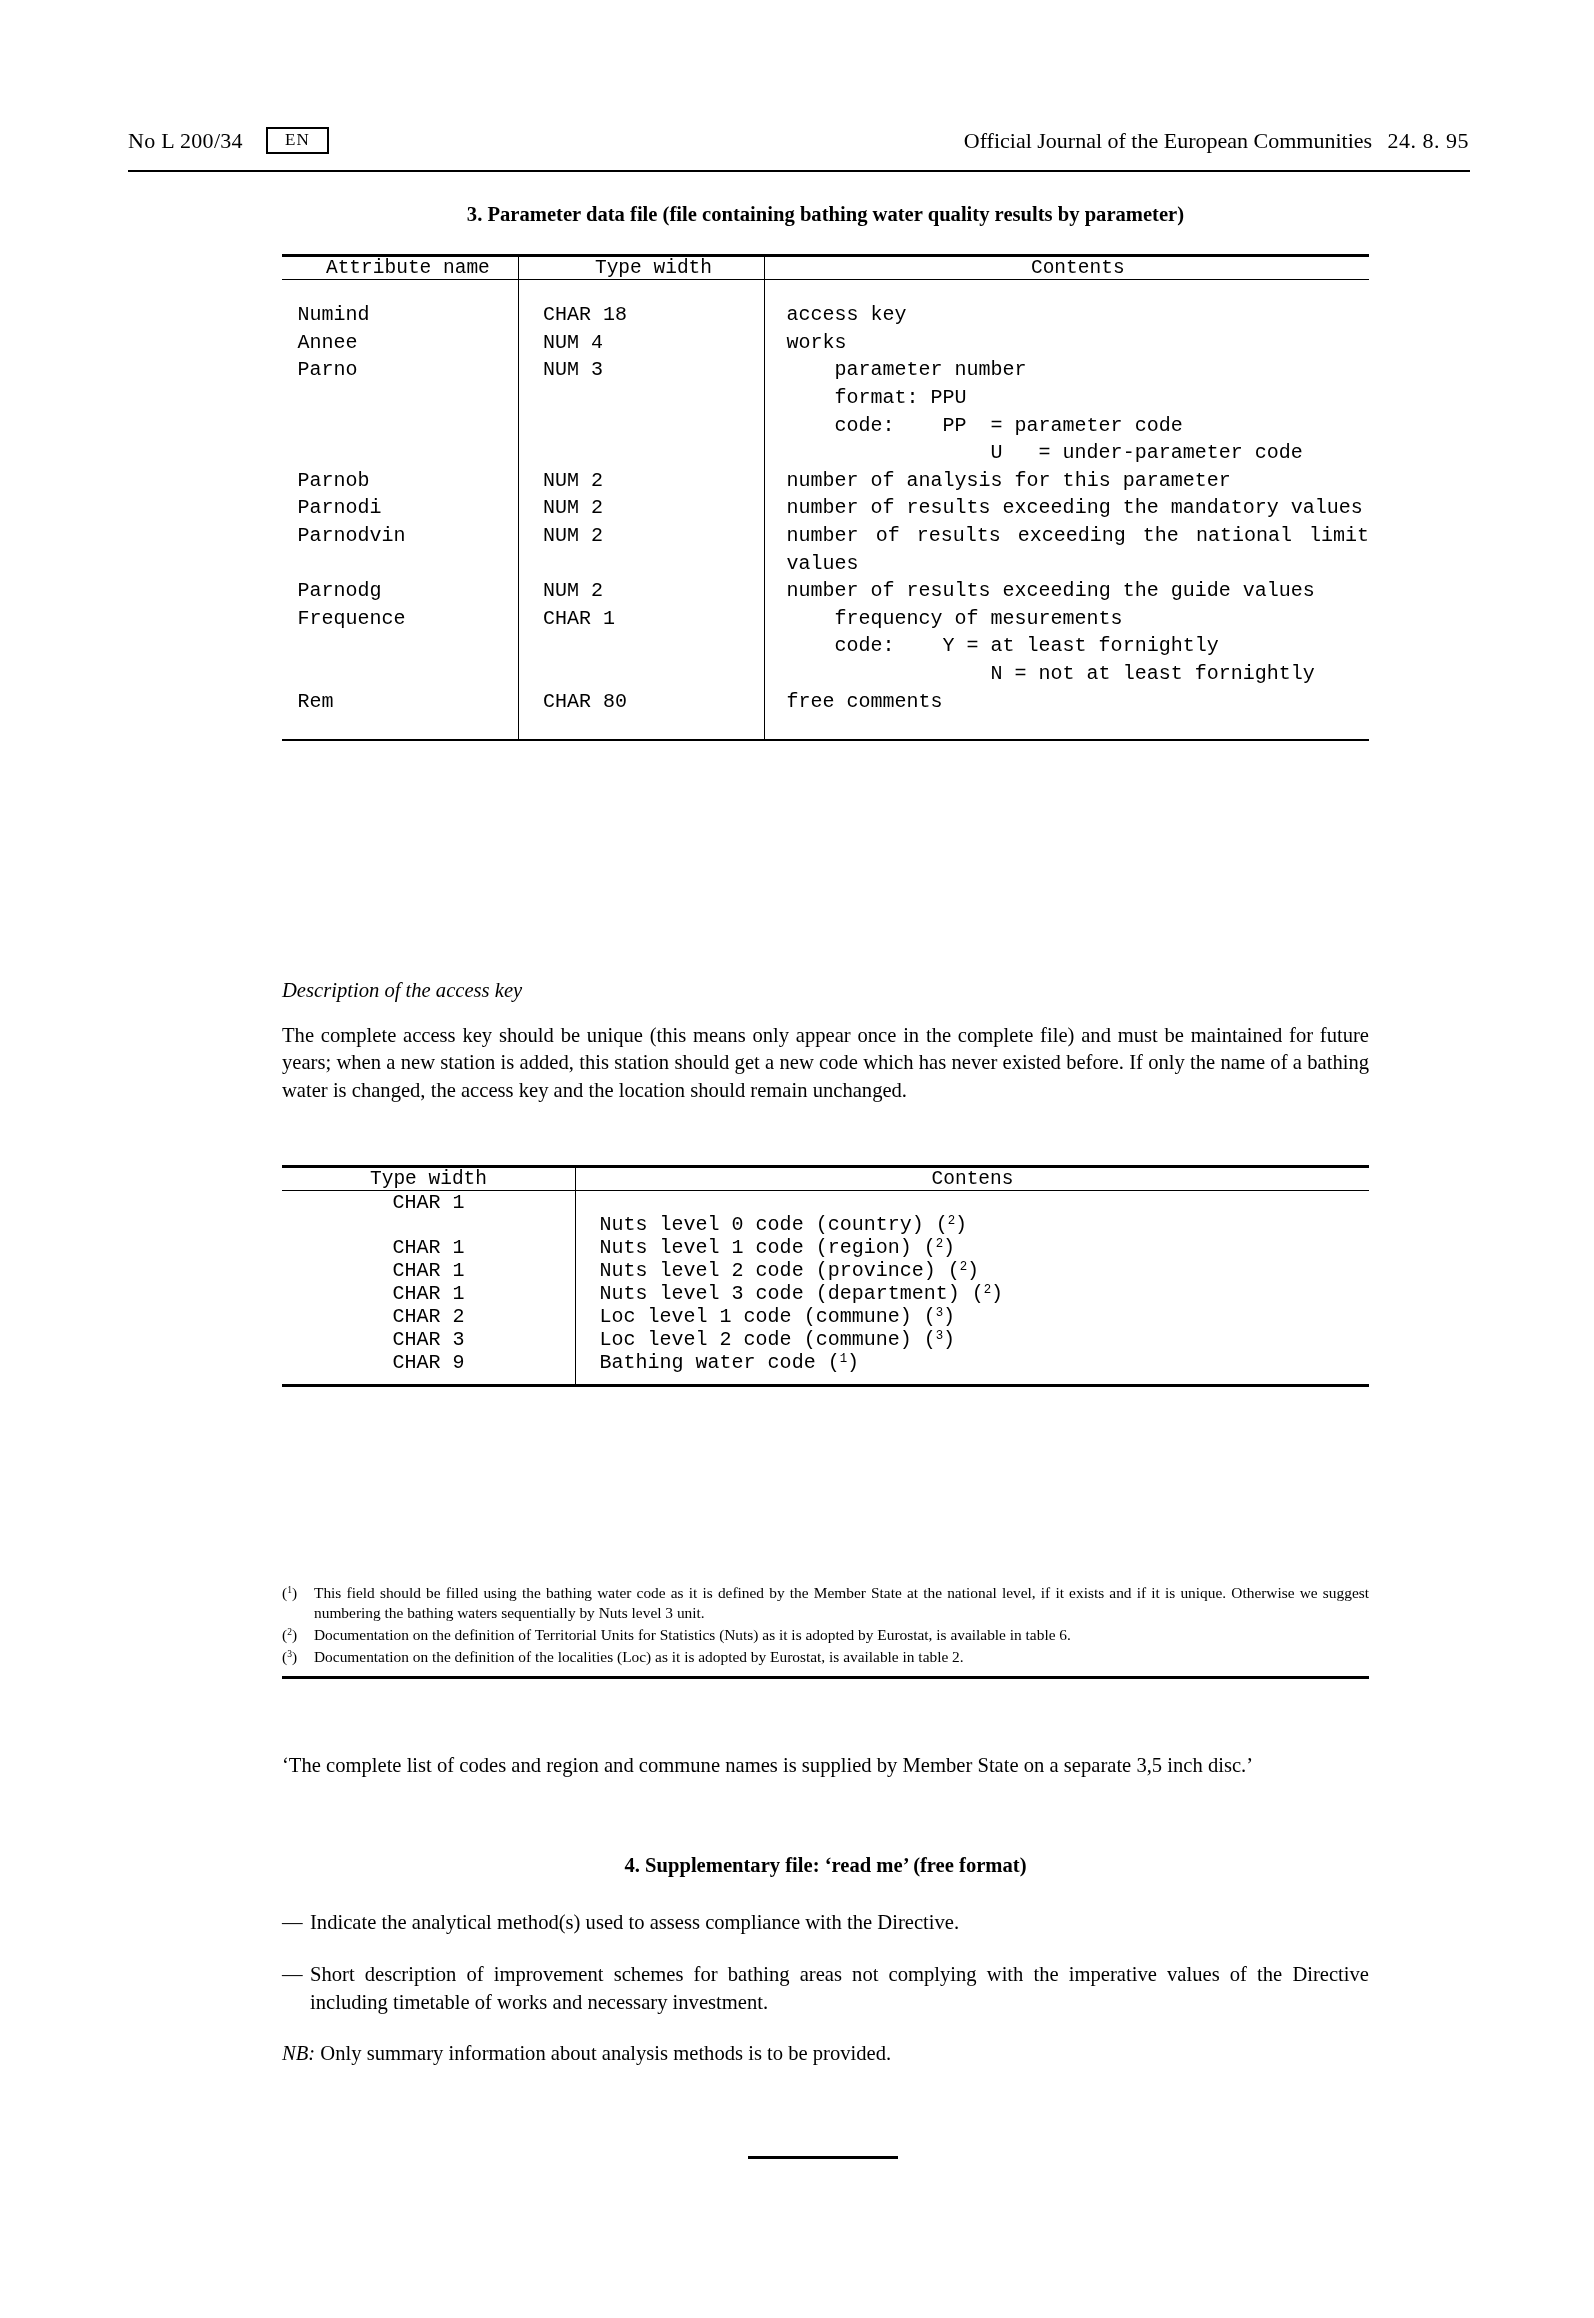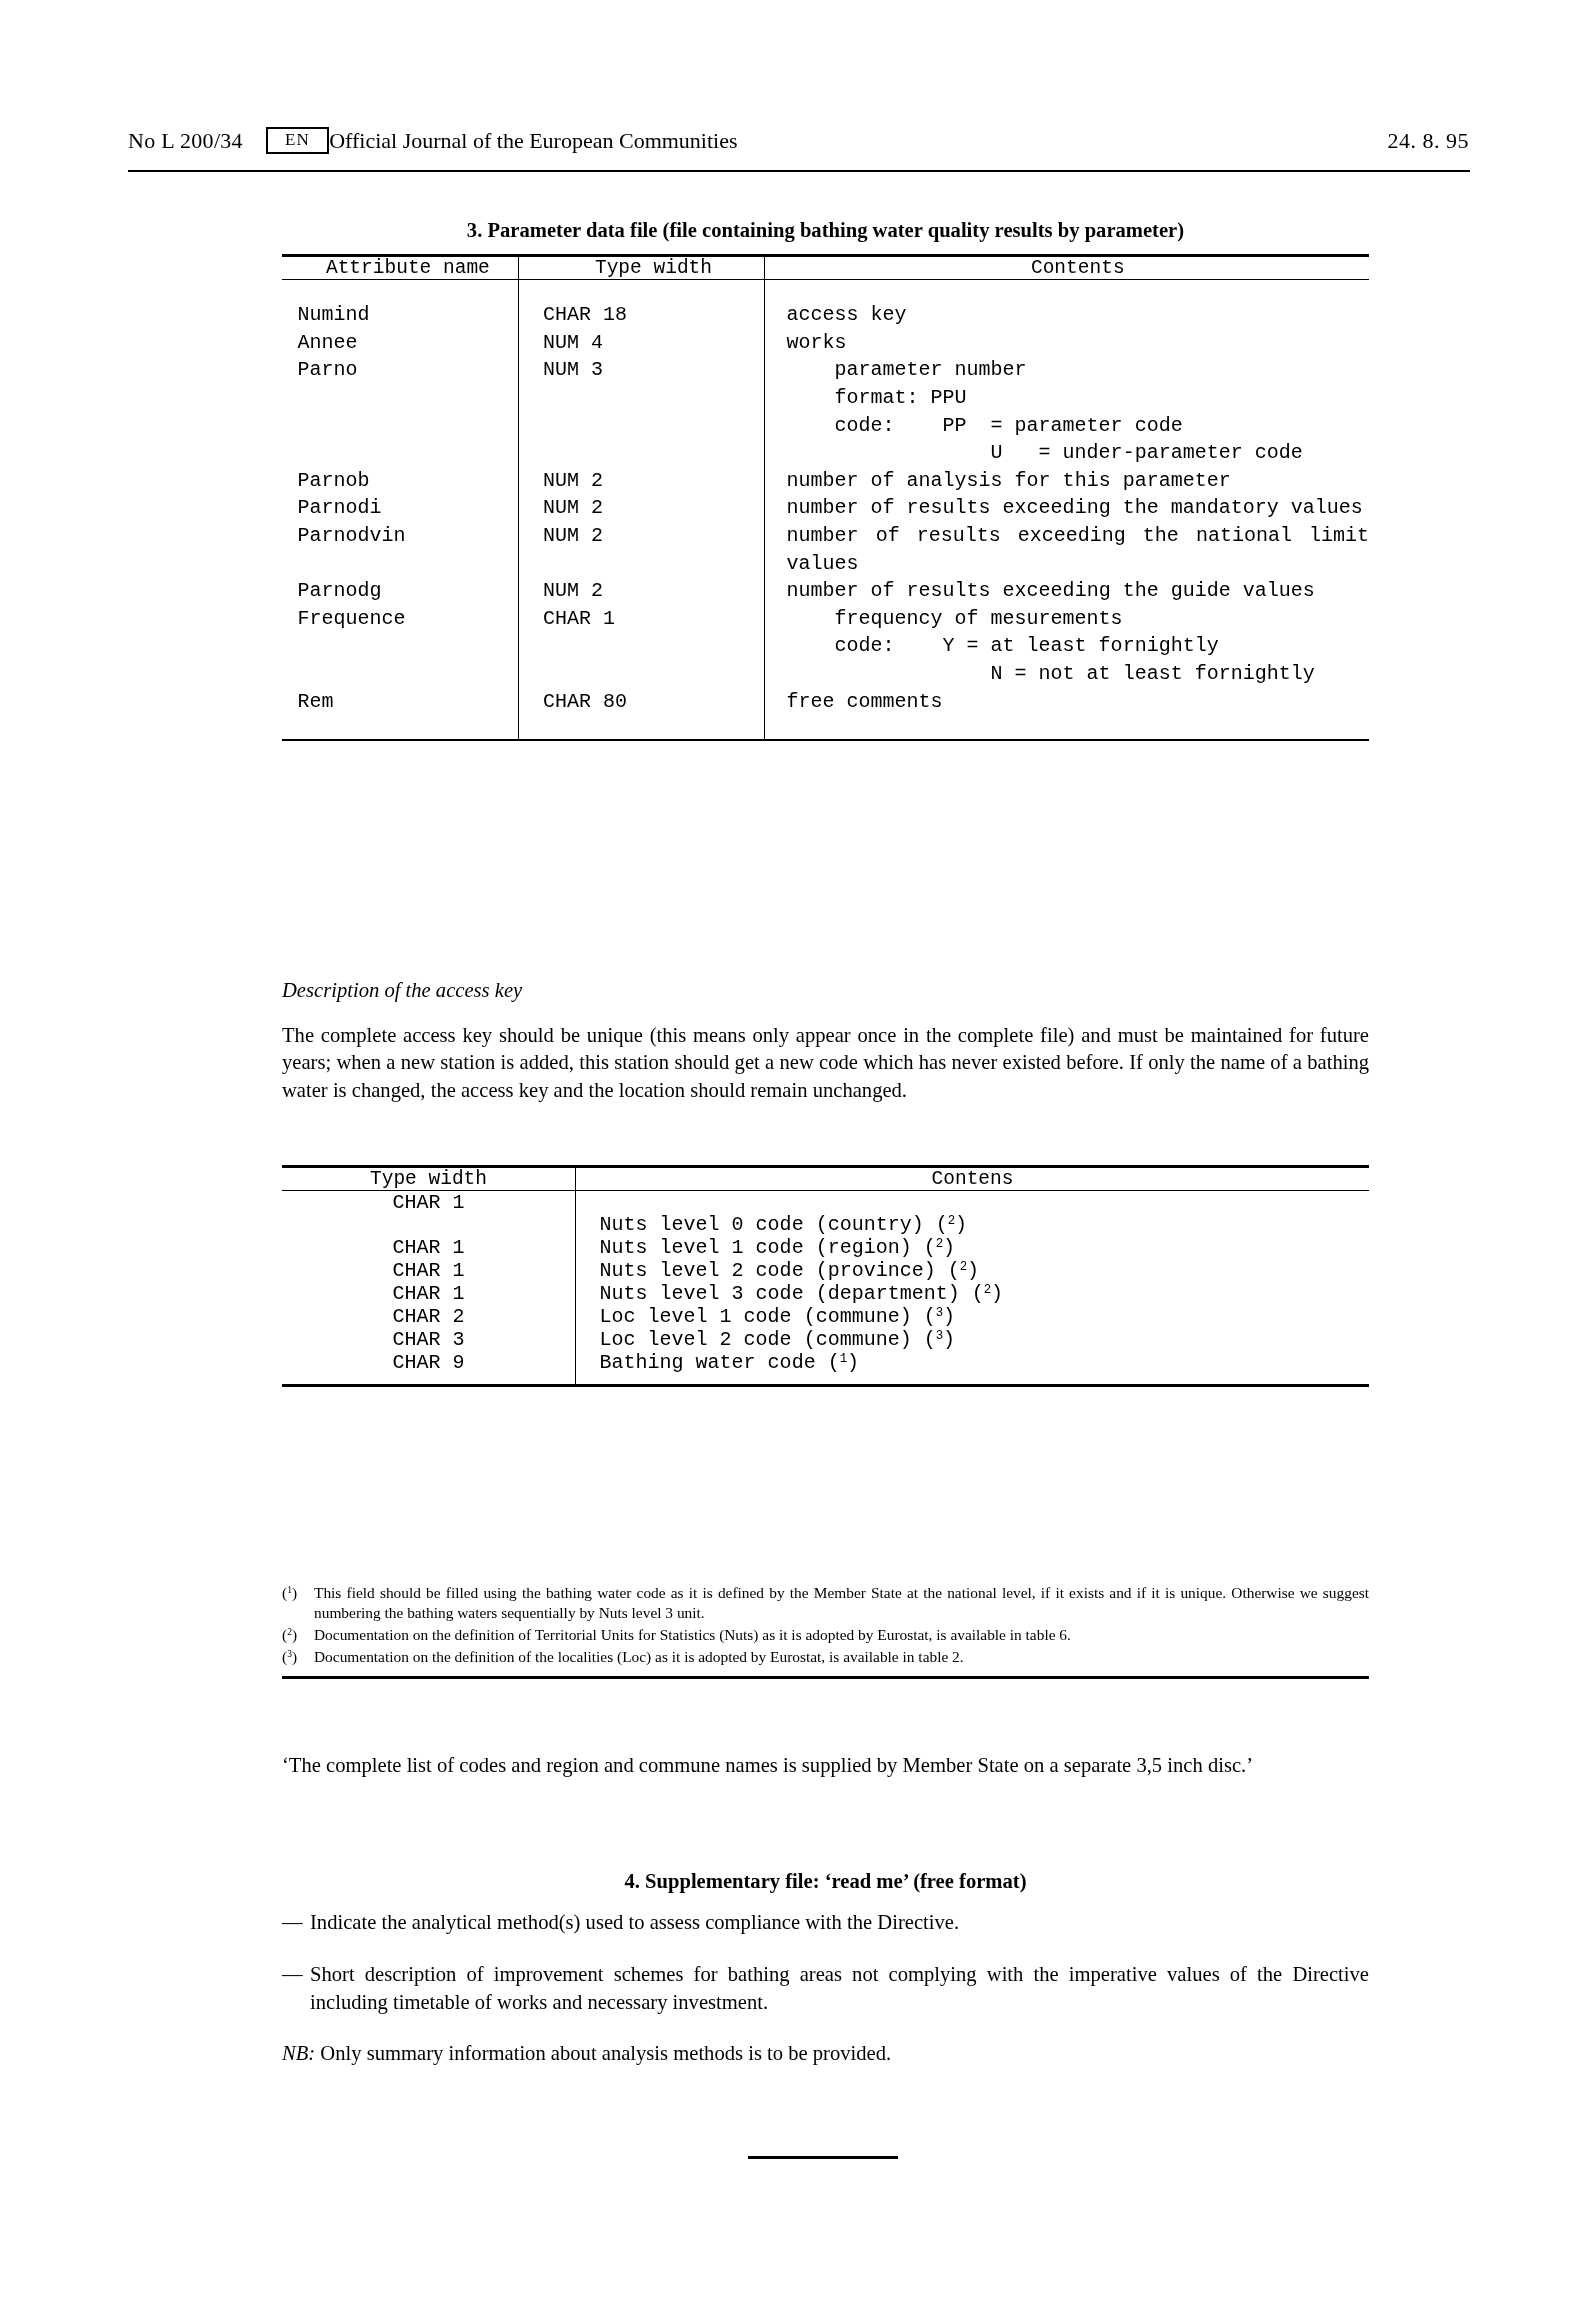--- a/index.html
+++ b/index.html
@@ -42,21 +42,21 @@
     margin-left: 22.6px;
     border: 2.1px solid #000;
     padding: 2.1px 17.5px 3.1px 17.5px;
     font-size: 17px;
     letter-spacing: 1px;
     line-height: 1.05;
     background: #fff;
   }
   .hdr-center {
     flex: 1;
-    text-align: left;
+    text-align: right;
     font-size: 22px;
     white-space: nowrap;
     padding-right: 15.4px;
   }
   .hdr-right {
     font-size: 22px;
     white-space: nowrap;
     letter-spacing: 0.5px;
   }
   .header-rule {
@@ -73,21 +73,21 @@
     position: absolute;
     left: 282px;
     top: 0;
     width: 1087px;
   }
 
   .section-title {
     text-align: center;
     font-size: 20.6px;
     font-weight: bold;
-    margin: 16px;
+    margin: 0;
     white-space: nowrap;
   }
 
   
   table.oj {
     border-collapse: collapse;
     width: 100%;
     font-size: 20px;
   }
   table.oj td, table.oj th {

